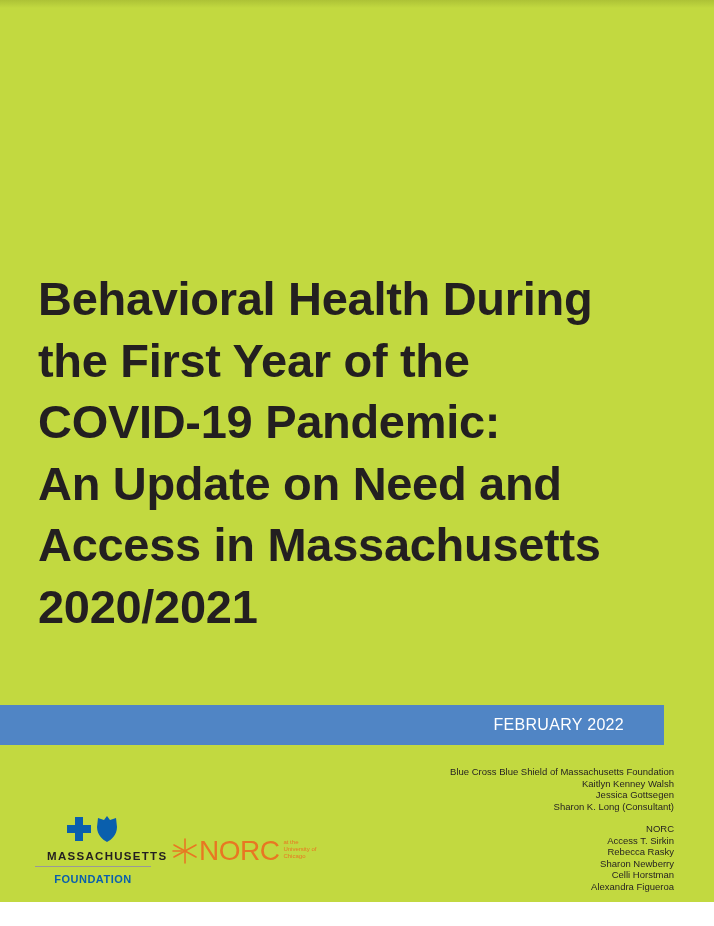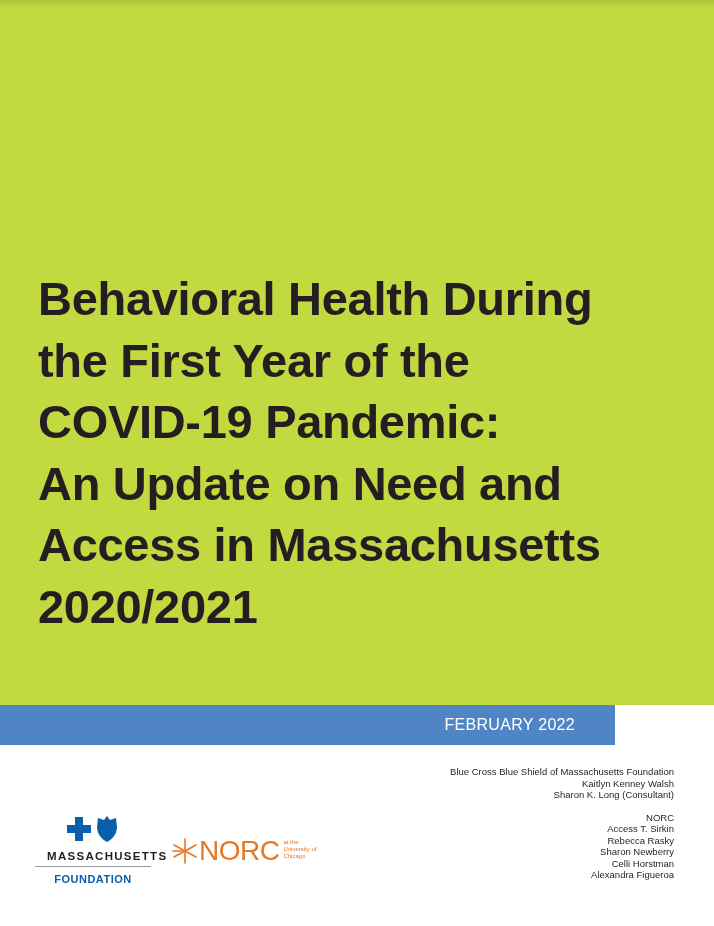--- a/index.html
+++ b/index.html
@@ -1,21 +1,21 @@
 <!DOCTYPE html>
 <html><head>
   <meta charset="utf-8">
   <style>
     html, body { margin: 0; padding: 0; }
     body { width: 714px; height: 926px; position: relative; background: #ffffff; overflow: hidden; font-family: "Liberation Sans", sans-serif; }
-    .green { position: absolute; left: 0; top: 0; width: 714px; height: 705px; background: #c2d940; }
+    .green { position: absolute; left: 0; top: 0; width: 714px; height: 902px; background: #c2d940; }
     .green::before { content: ""; position: absolute; left: 0; top: 0; right: 0; height: 8px; background: linear-gradient(#adc236, #c2d940); }
     .title { position: absolute; left: 38px; top: 268px; margin: 0; font-size: 47px; line-height: 61.5px; font-weight: bold; color: #231f20; letter-spacing: -0.3px; }
     .title span { display: block; white-space: nowrap; }
-    .band { position: absolute; left: 0; top: 705px; width: 615px; height: 40px; background: #5085c5; }
+    .band { position: absolute; left: 0; top: 705px; width: 664px; height: 40px; background: #5085c5; }
     .date { position: absolute; right: 40px; top: 11px; color: #ffffff; font-size: 16px; letter-spacing: 0.3px; }
     .credits { position: absolute; right: 40px; top: 766px; text-align: right; font-size: 9.5px; line-height: 11.5px; color: #231f20; }
     .credits .org { font-weight: normal; }
     .credits .gap { height: 11px; }
     .bcbs { position: absolute; left: 35px; top: 815px; width: 116px; text-align: center; }
     .bcbs .icons { height: 28px; position: relative; }
     .cross { position: absolute; left: 32px; top: 2px; width: 24px; height: 24px; }
     .cross::before, .cross::after { content: ""; position: absolute; background: #0a5fad; }
     .cross::before { left: 8px; top: 0; width: 8px; height: 24px; }
     .cross::after { left: 0; top: 8px; width: 24px; height: 8px; }
@@ -42,20 +42,21 @@
   </h1>
 </div>
 
 <div class="band">
   <div class="date">FEBRUARY 2022</div>
 </div>
 
 <div class="credits">
   <div class="org">Blue Cross Blue Shield of Massachusetts Foundation</div>
   <div>Kaitlyn Kenney Walsh</div>
+  <div>Jessica Gottsegen</div>
   <div>Sharon K. Long (Consultant)</div>
   <div class="gap"></div>
   <div class="org">NORC</div>
   <div>Access T. Sirkin</div>
   <div>Rebecca Rasky</div>
   <div>Sharon Newberry</div>
   <div>Celli Horstman</div>
   <div>Alexandra Figueroa</div>
 </div>
 

